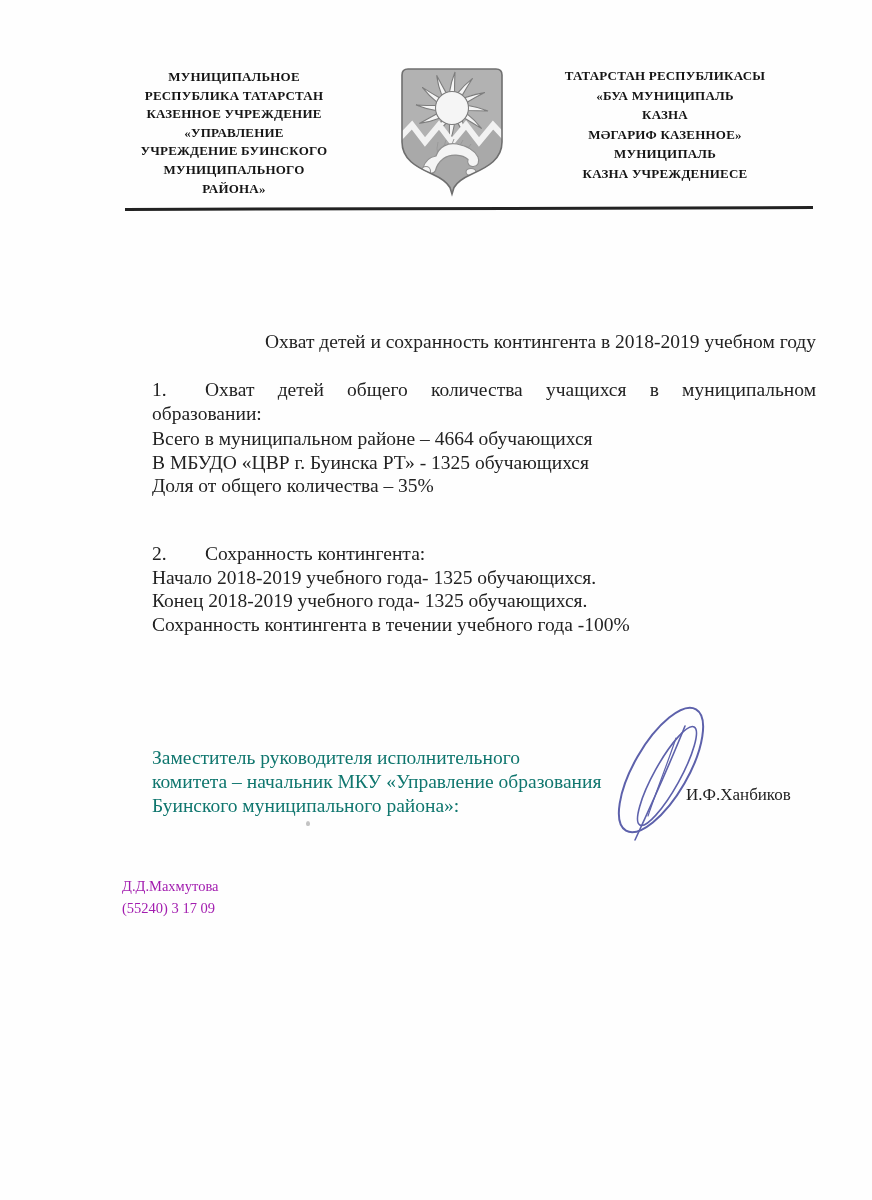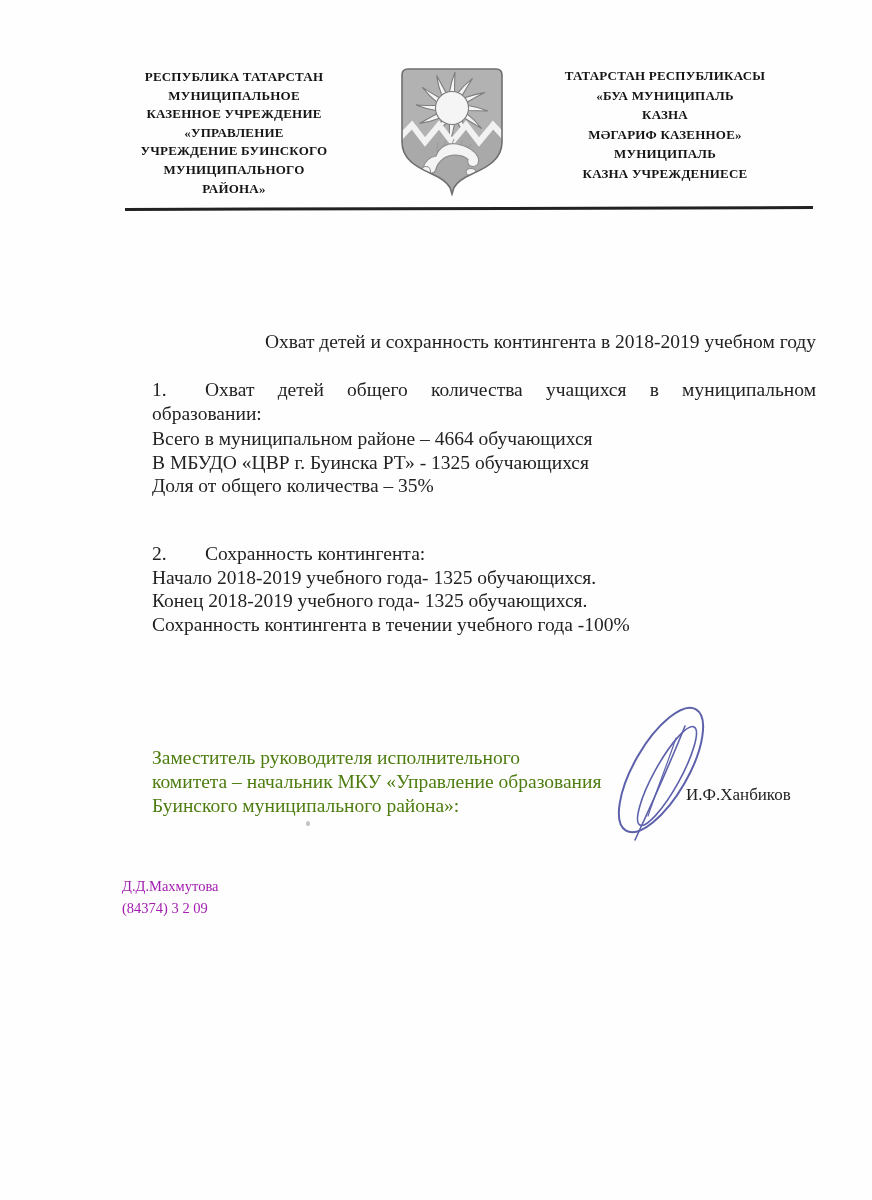--- a/index.html
+++ b/index.html
@@ -35,21 +35,21 @@
   }
   .content p{margin:0;}
   .title{margin:0;text-align:right;}
   .p1-l1{margin-top:24.4px !important;text-align:justify;text-align-last:justify;}
   .num{display:inline-block;width:53px;}
   .stats1{margin-top:2px !important;}
   .sec2-head{margin-top:44px !important;}
   
   .sig-block{
     position:absolute;left:152px;top:746px;width:560px;
-    font-size:19.5px;line-height:23.8px;color:#4d7c0f;
+    font-size:19.5px;line-height:23.8px;color:#0f766e;
   }
   .sig-line{white-space:nowrap;}
   .sig-svg{position:absolute;left:588px;top:694px;}
   .sig-name{
     position:absolute;left:686px;top:785px;
     font-size:17px;color:#222;white-space:nowrap;
   }
   
   .footer{
     position:absolute;left:122px;top:876px;
@@ -60,22 +60,22 @@
     position:absolute;left:306px;top:821px;width:4px;height:5px;
     background:#b9b9b9;border-radius:50% 50% 40% 40%;opacity:.85;
   }
 </style>
 </head>
 <body>
 
 <div class="page">
 
   <div class="org org-left">
+    <div class="org-line">МУНИЦИПАЛЬНОЕ</div>
     <div class="org-line">РЕСПУБЛИКА ТАТАРСТАН</div>
-    <div class="org-line">МУНИЦИПАЛЬНОЕ</div>
     <div class="org-line">КАЗЕННОЕ УЧРЕЖДЕНИЕ</div>
     <div class="org-line">«УПРАВЛЕНИЕ</div>
     <div class="org-line">УЧРЕЖДЕНИЕ БУИНСКОГО</div>
     <div class="org-line">МУНИЦИПАЛЬНОГО</div>
     <div class="org-line">РАЙОНА»</div>
   </div>
 
   <svg class="emblem" width="108" height="132" viewBox="0 0 108 132" aria-hidden="true">
     <defs>
       <clipPath id="shieldClip">
@@ -161,16 +161,16 @@
       <path d="M88 44 C80 68 68 98 60 122" stroke-width="1.2"></path>
     </g>
   </svg>
 
   <div class="sig-name">И.Ф.Ханбиков</div>
 
   <div class="artifact"></div>
 
   <div class="footer">
     <div>Д.Д.Махмутова</div>
-    <div>(84374) 3 2 09</div>
+    <div>(55240) 3 17 09</div>
   </div>
 
 </div>
 
 </body></html>

